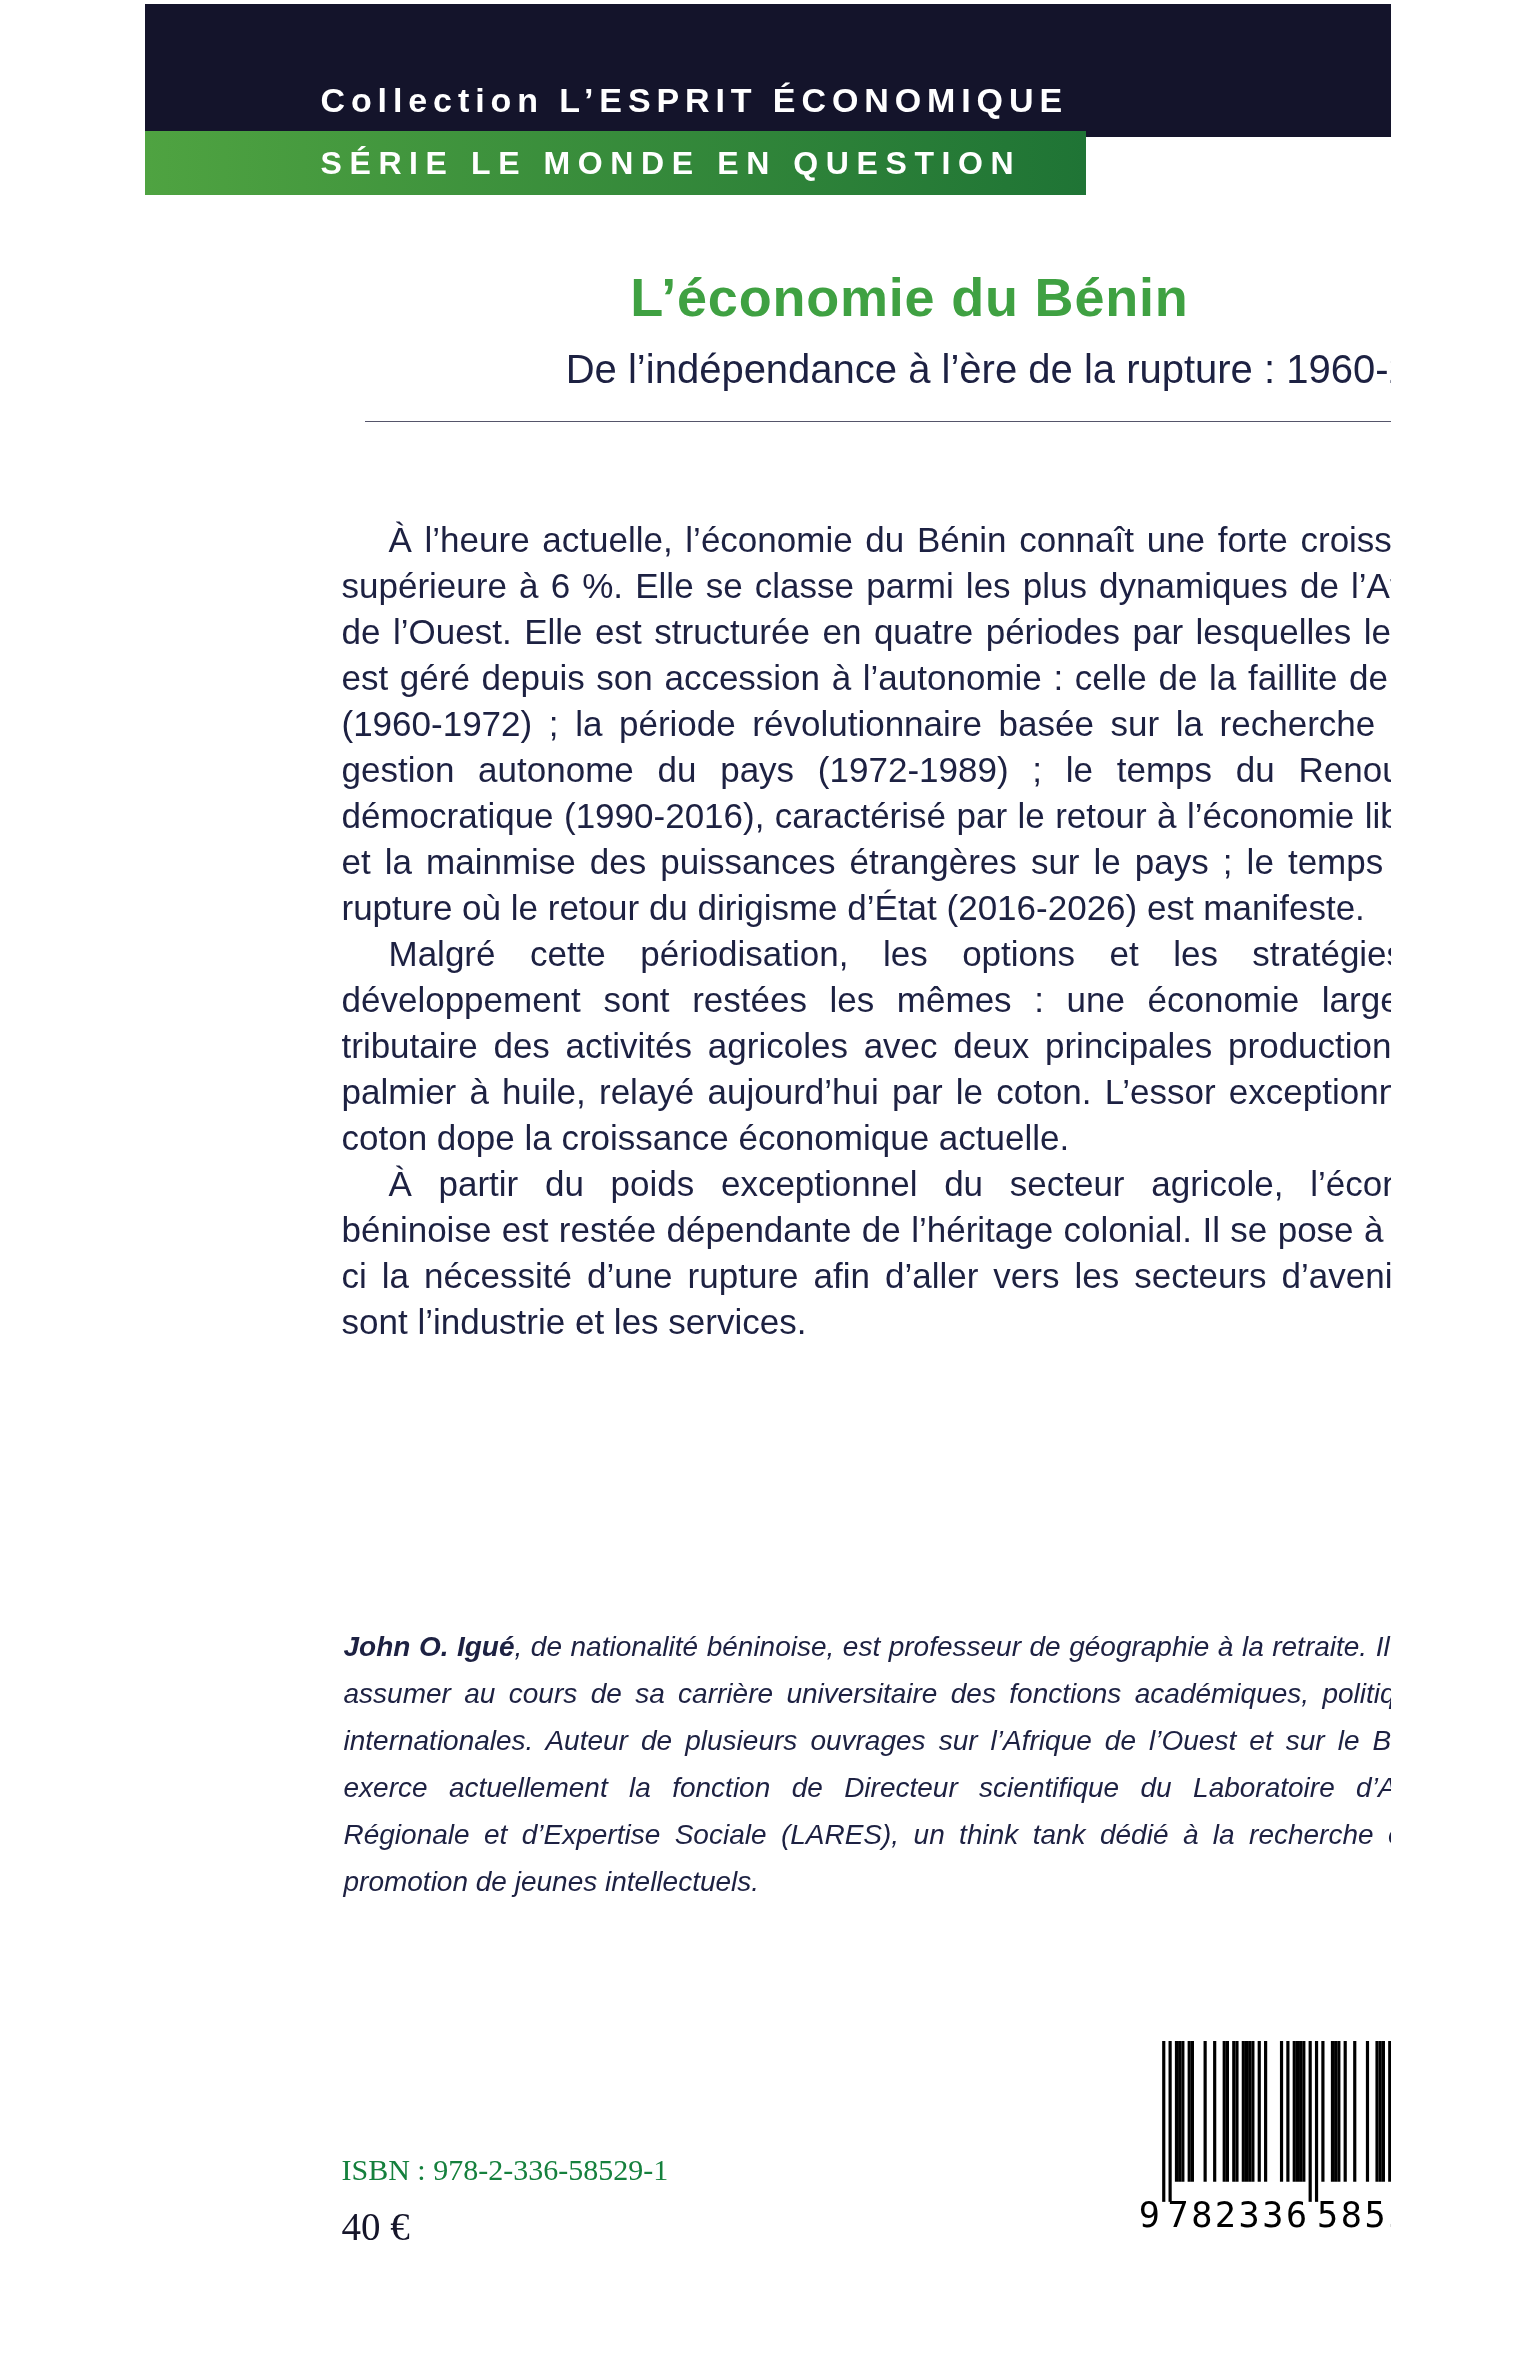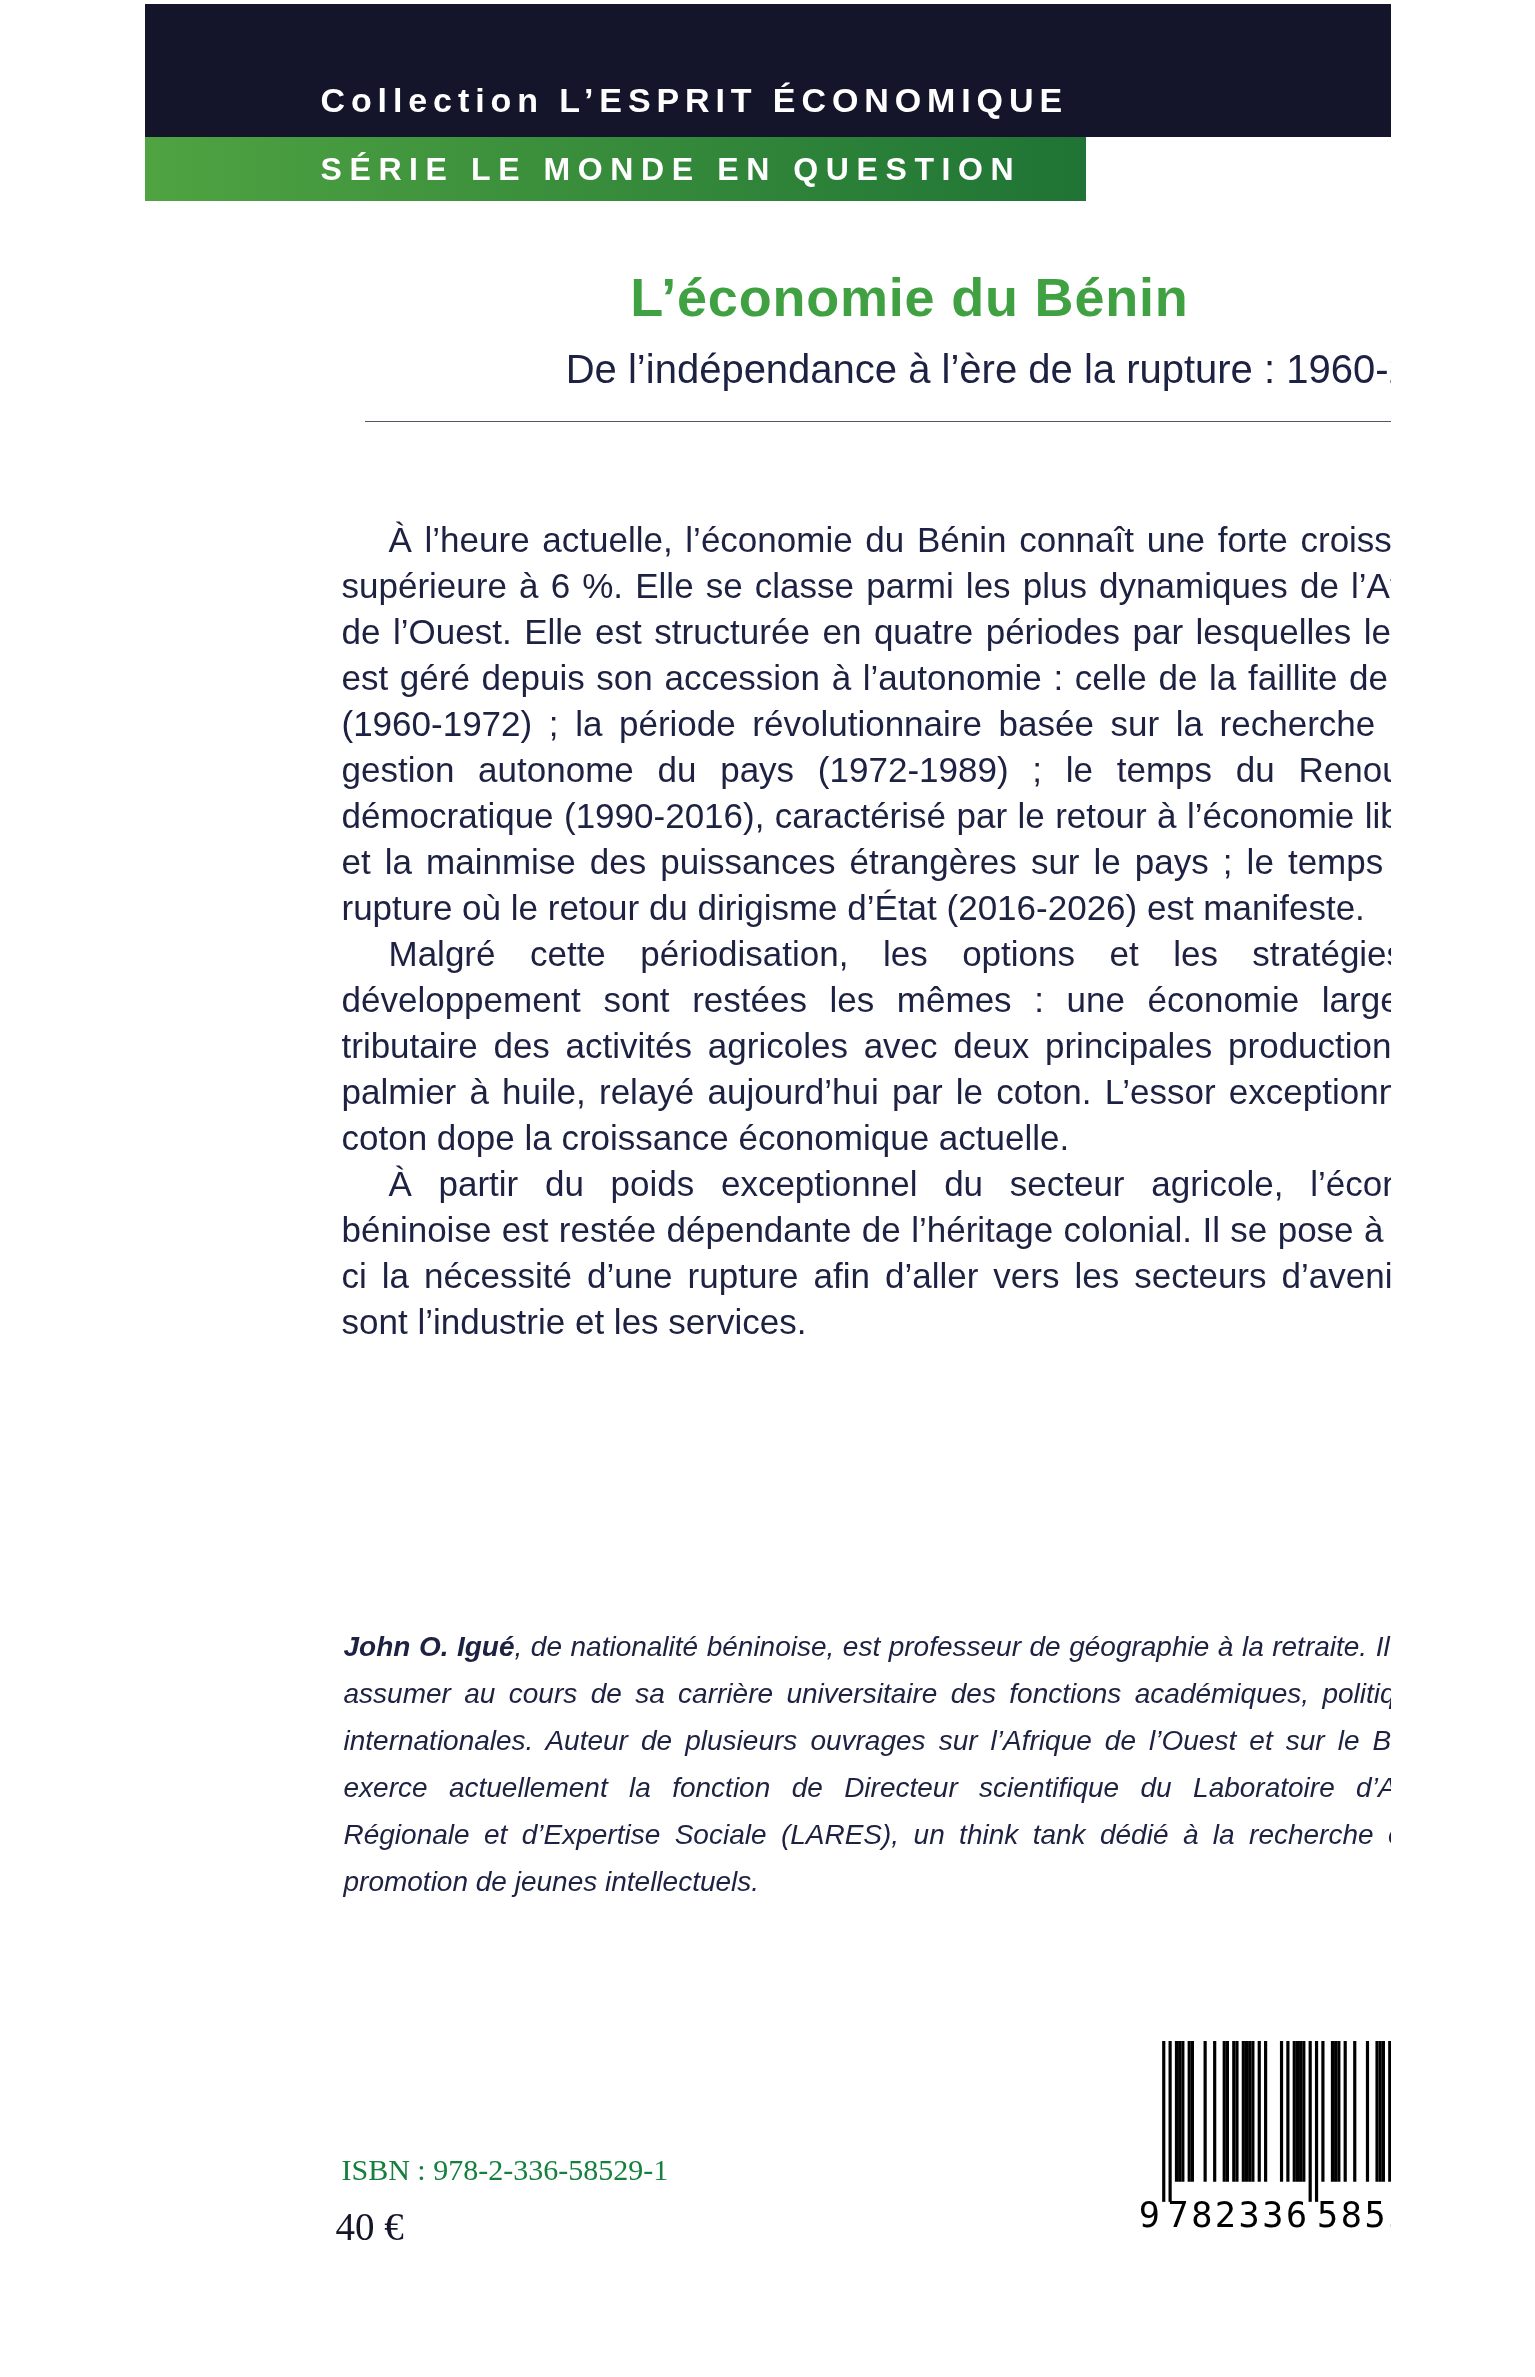--- a/index.html
+++ b/index.html
@@ -19,21 +19,21 @@
     background:var(--navy,#14142b);
   }
   .collection{
     position:absolute; left:176px; bottom:17px;
     color:#ffffff;
     font-size:34px; font-weight:600;
     letter-spacing:5.9px;
     white-space:nowrap;
   }
   .greenband{
-    position:absolute; top:133px; left:0;
+    position:absolute; top:127px; left:0;
     width:941px; height:64px;
     background:linear-gradient(to right, var(--green-light,#4fa341), var(--green-dark,#1f7435));
     display:flex; align-items:center;text-align:right;
   }
   .series{
     margin-left:176px;
     color:#ffffff;
     font-size:32px; font-weight:700;
     letter-spacing:7.6px;
     white-space:nowrap;
@@ -75,21 +75,21 @@
     text-align:justify;
   }
   .bio .bio-name{ font-weight:700; }
   
   .isbn{
     position:absolute; left:197px; top:2149px;
     font-family:"Liberation Serif", serif;
     font-size:30px; color:#15803d;
   }
   .price{
-    position:absolute; left:191px; top:2200px;
+    position:absolute; left:197px; top:2200px;
     font-family:"Liberation Serif", serif;
     font-size:39px; color:#15152a;
   }
   .barcode{
     position:absolute; left:992px; top:2037px;
     width:341px; height:191px;
     background:#ffffff;
   }
   .barcode svg{ display:block; }
   .barcode svg rect{ fill:#000000; }

